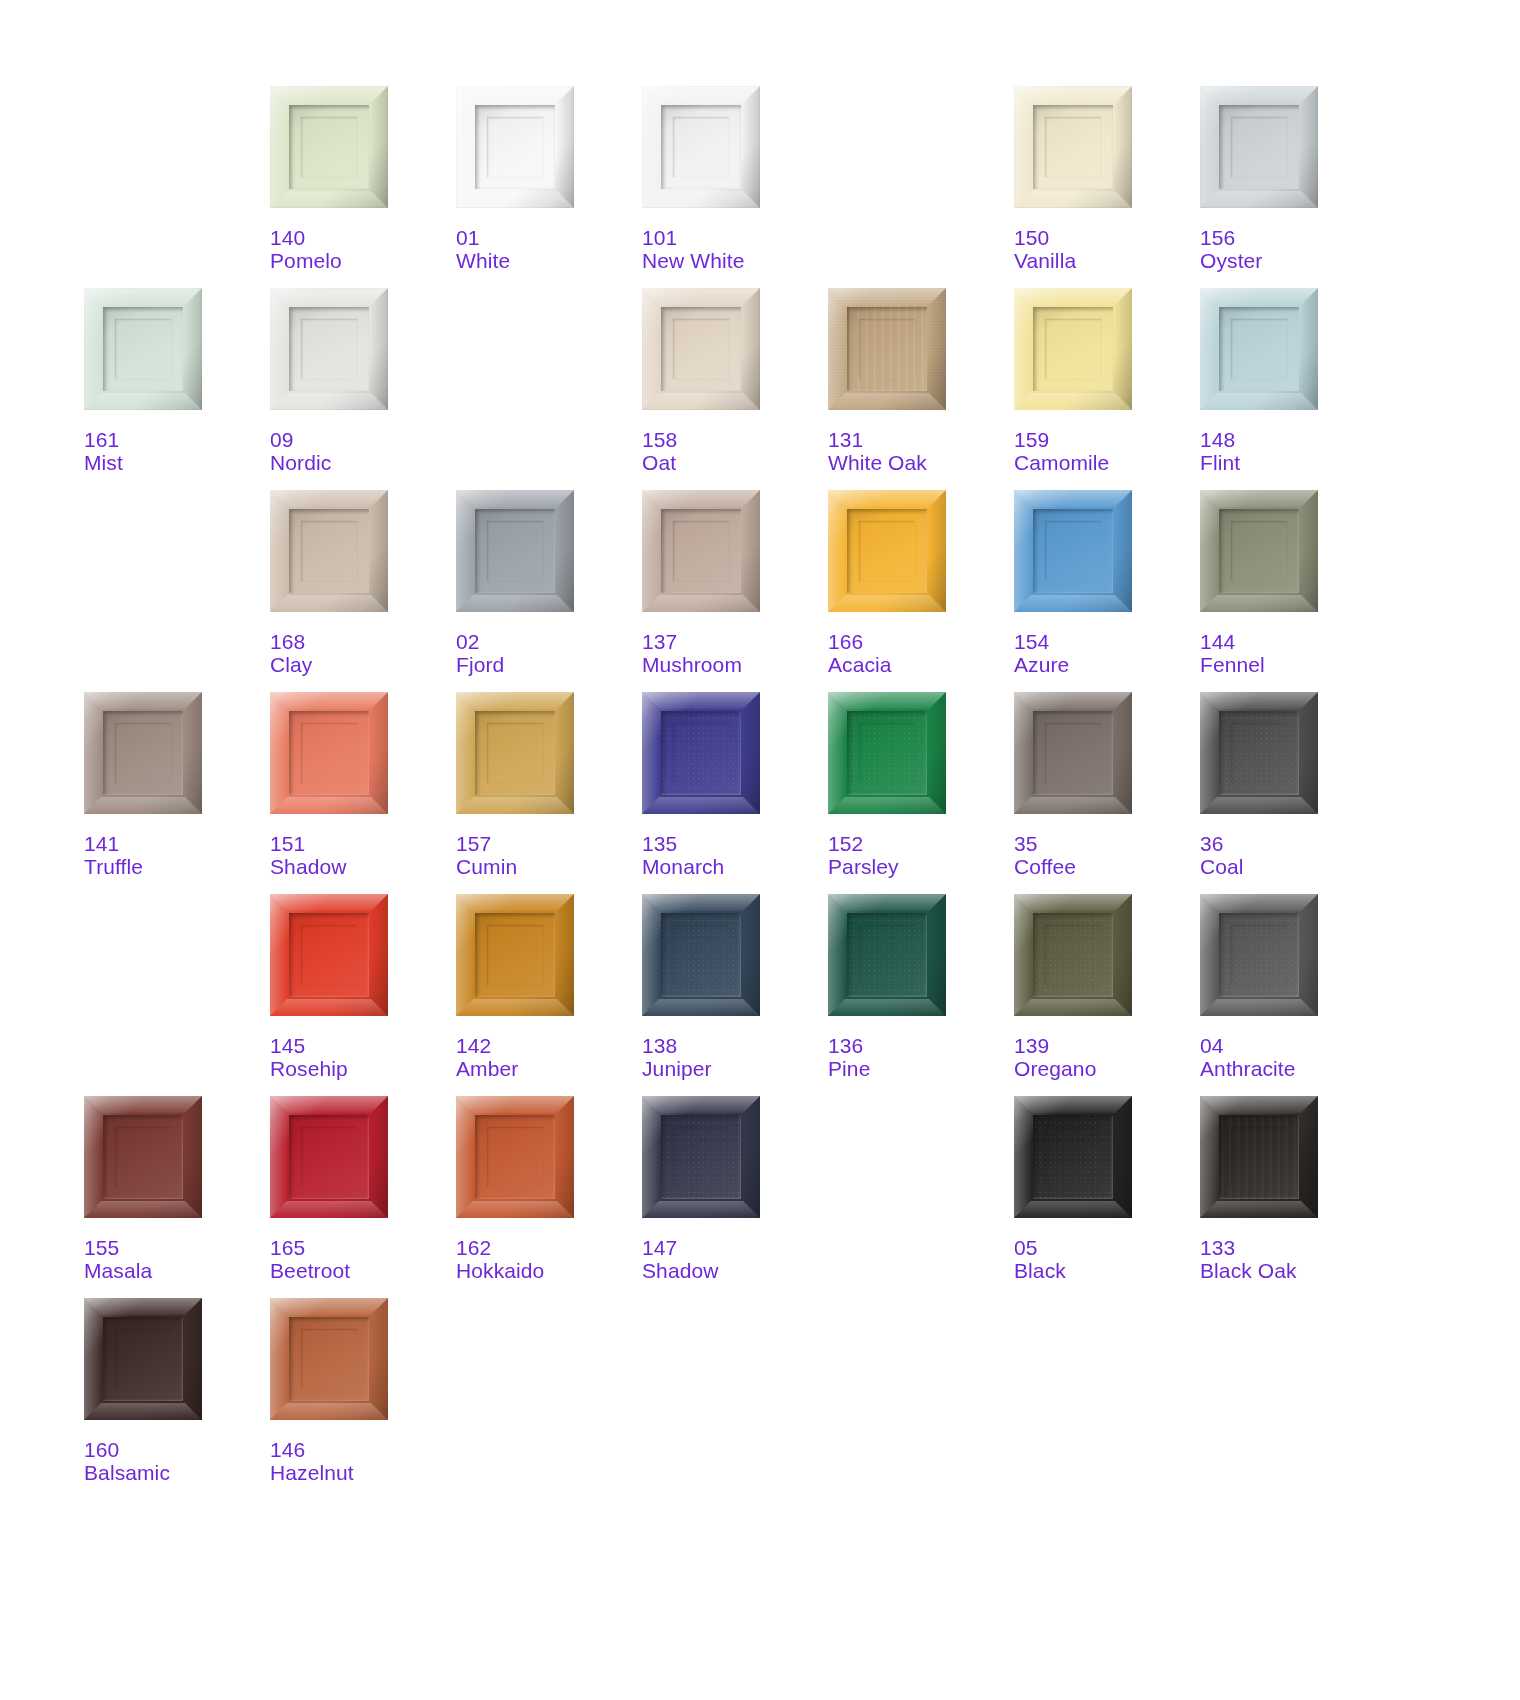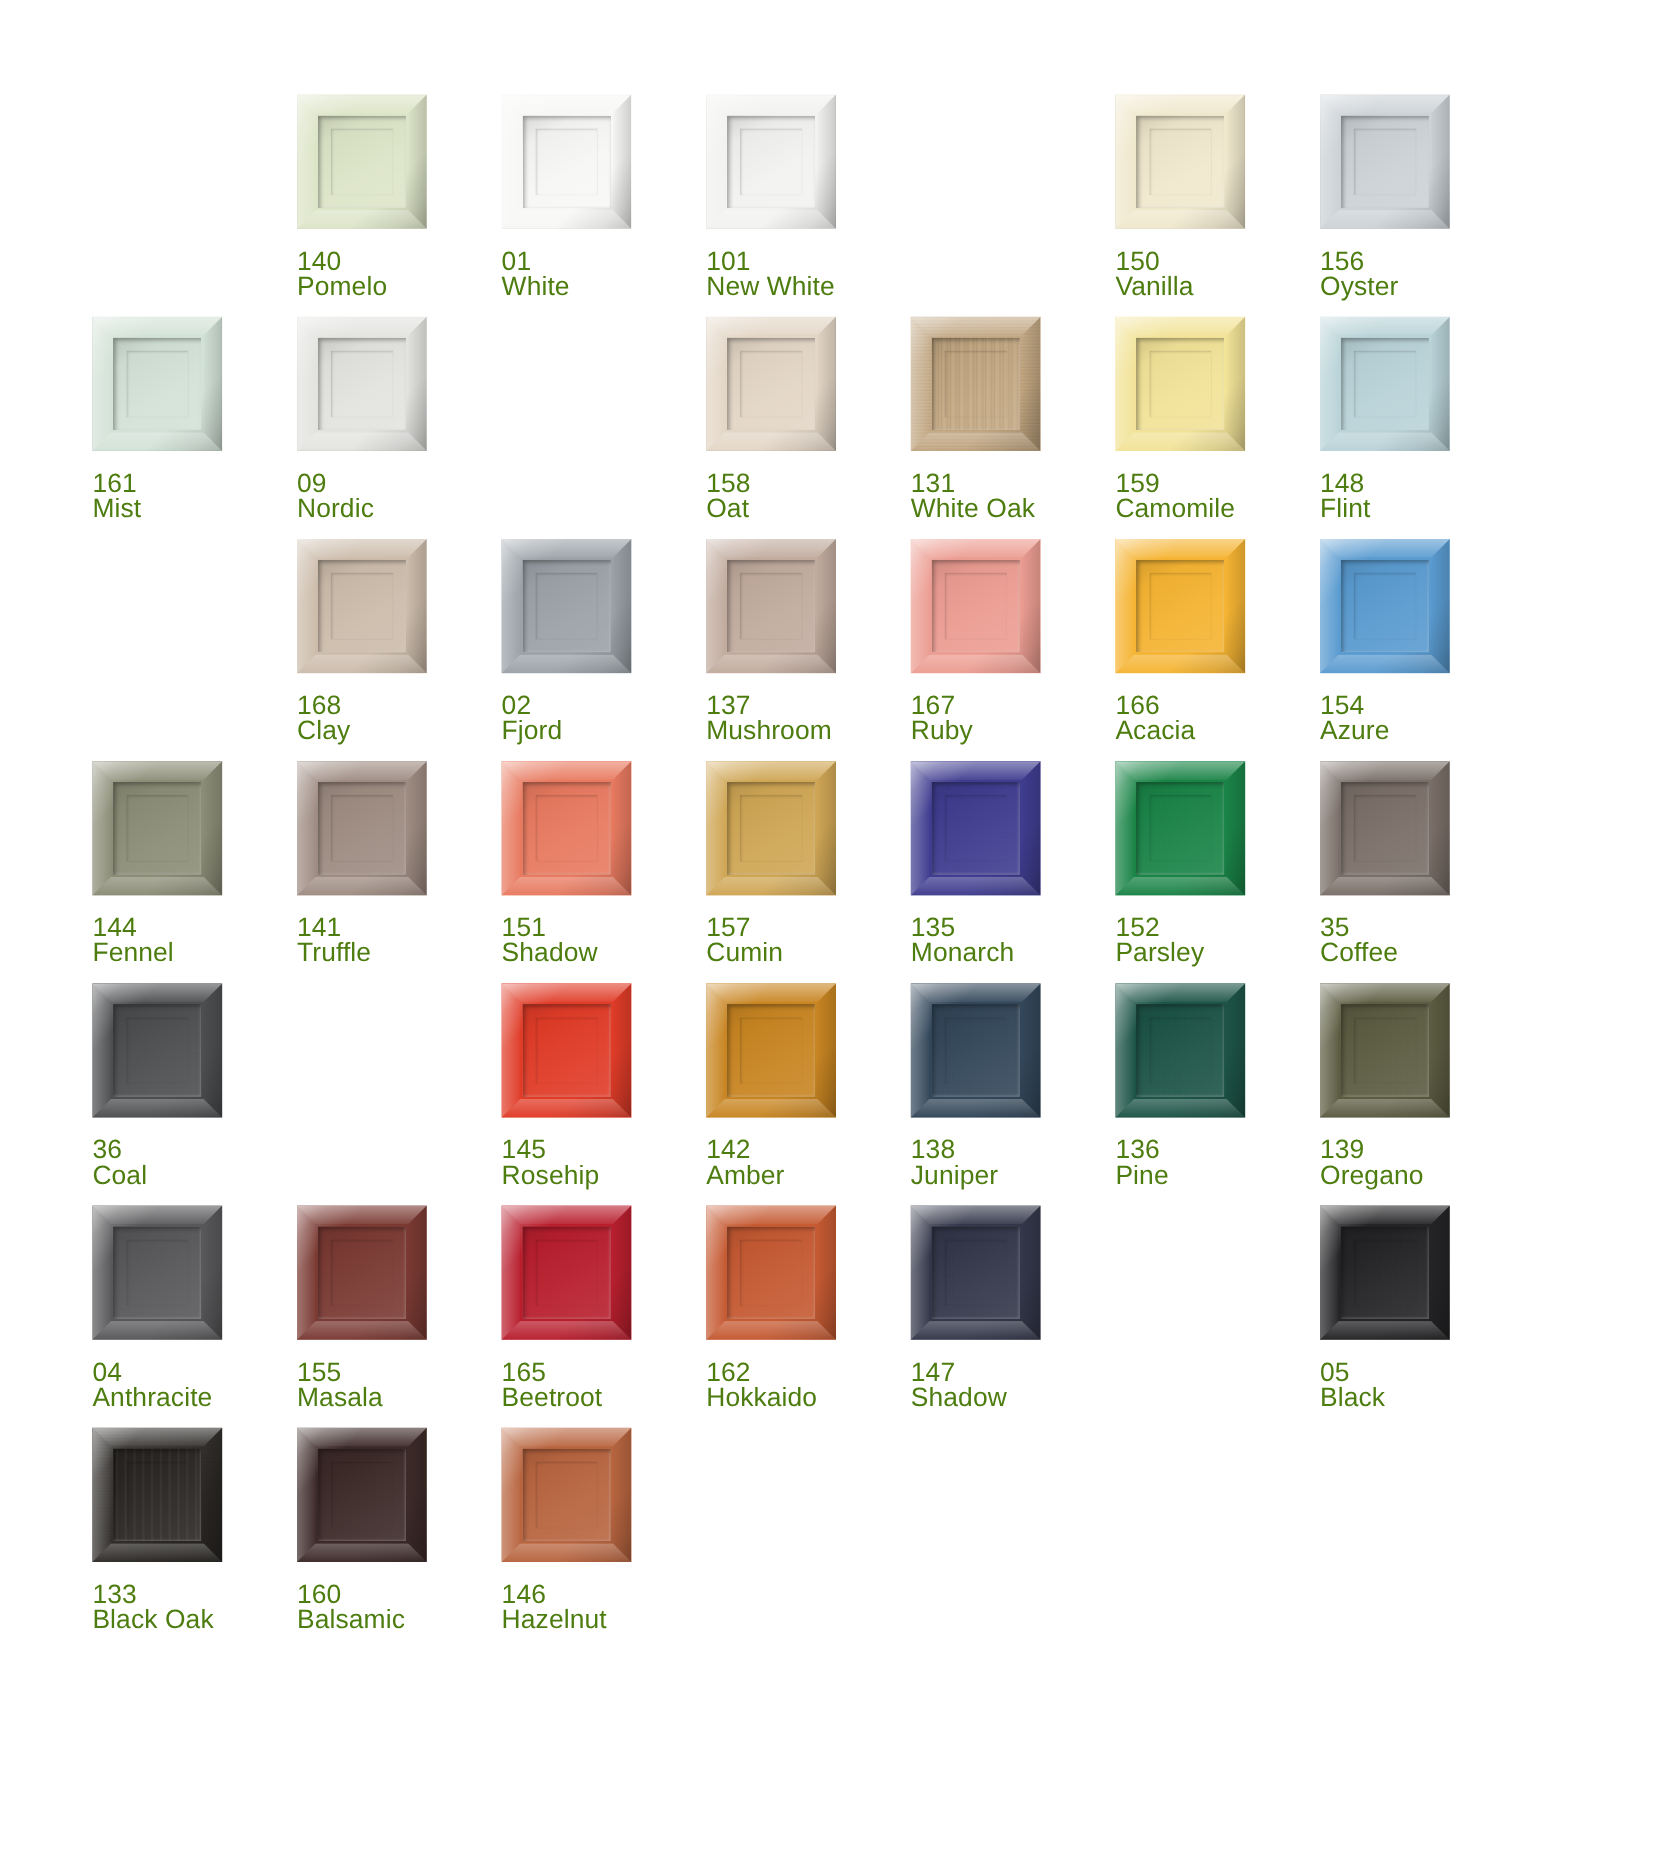--- a/index.html
+++ b/index.html
@@ -162,22 +162,22 @@
   
   .tile.is-pale {
     box-shadow: inset 0 0 0 0.5px rgba(0,0,0,0.08);
   }
 
   
   .swatch-label {
     position: absolute;
     left: 0;
     top: 140px;
-    color: #4d7c0f;
-    font-size: 24px;
+    color: #6d28d9;
+    font-size: 21px;
     line-height: 23px;
     letter-spacing: 0.1px;
     white-space: nowrap;
   }
   .swatch-code {
     display: block;
   }
   .swatch-name {
     display: block;
   }
@@ -408,36 +408,20 @@
         <div class="inner">
           <div class="inner-lip"></div>
         </div>
       </div>
       <div class="swatch-label">
         <span class="swatch-code">137</span>
         <span class="swatch-name">Mushroom</span>
       </div>
     </div>
     <div class="swatch-cell">
-      <div class="tile" style="--c: #ec9d92;">
-        <div class="bevel-outer"></div>
-        <div class="frame-top"></div>
-        <div class="frame-bottom"></div>
-        <div class="frame-left"></div>
-        <div class="frame-right"></div>
-        <div class="inner">
-          <div class="inner-lip"></div>
-        </div>
-      </div>
-      <div class="swatch-label">
-        <span class="swatch-code">167</span>
-        <span class="swatch-name">Ruby</span>
-      </div>
-    </div>
-    <div class="swatch-cell">
       <div class="tile" style="--c: #f5b433;">
         <div class="bevel-outer"></div>
         <div class="frame-top"></div>
         <div class="frame-bottom"></div>
         <div class="frame-left"></div>
         <div class="frame-right"></div>
         <div class="inner">
           <div class="inner-lip"></div>
         </div>
       </div>

